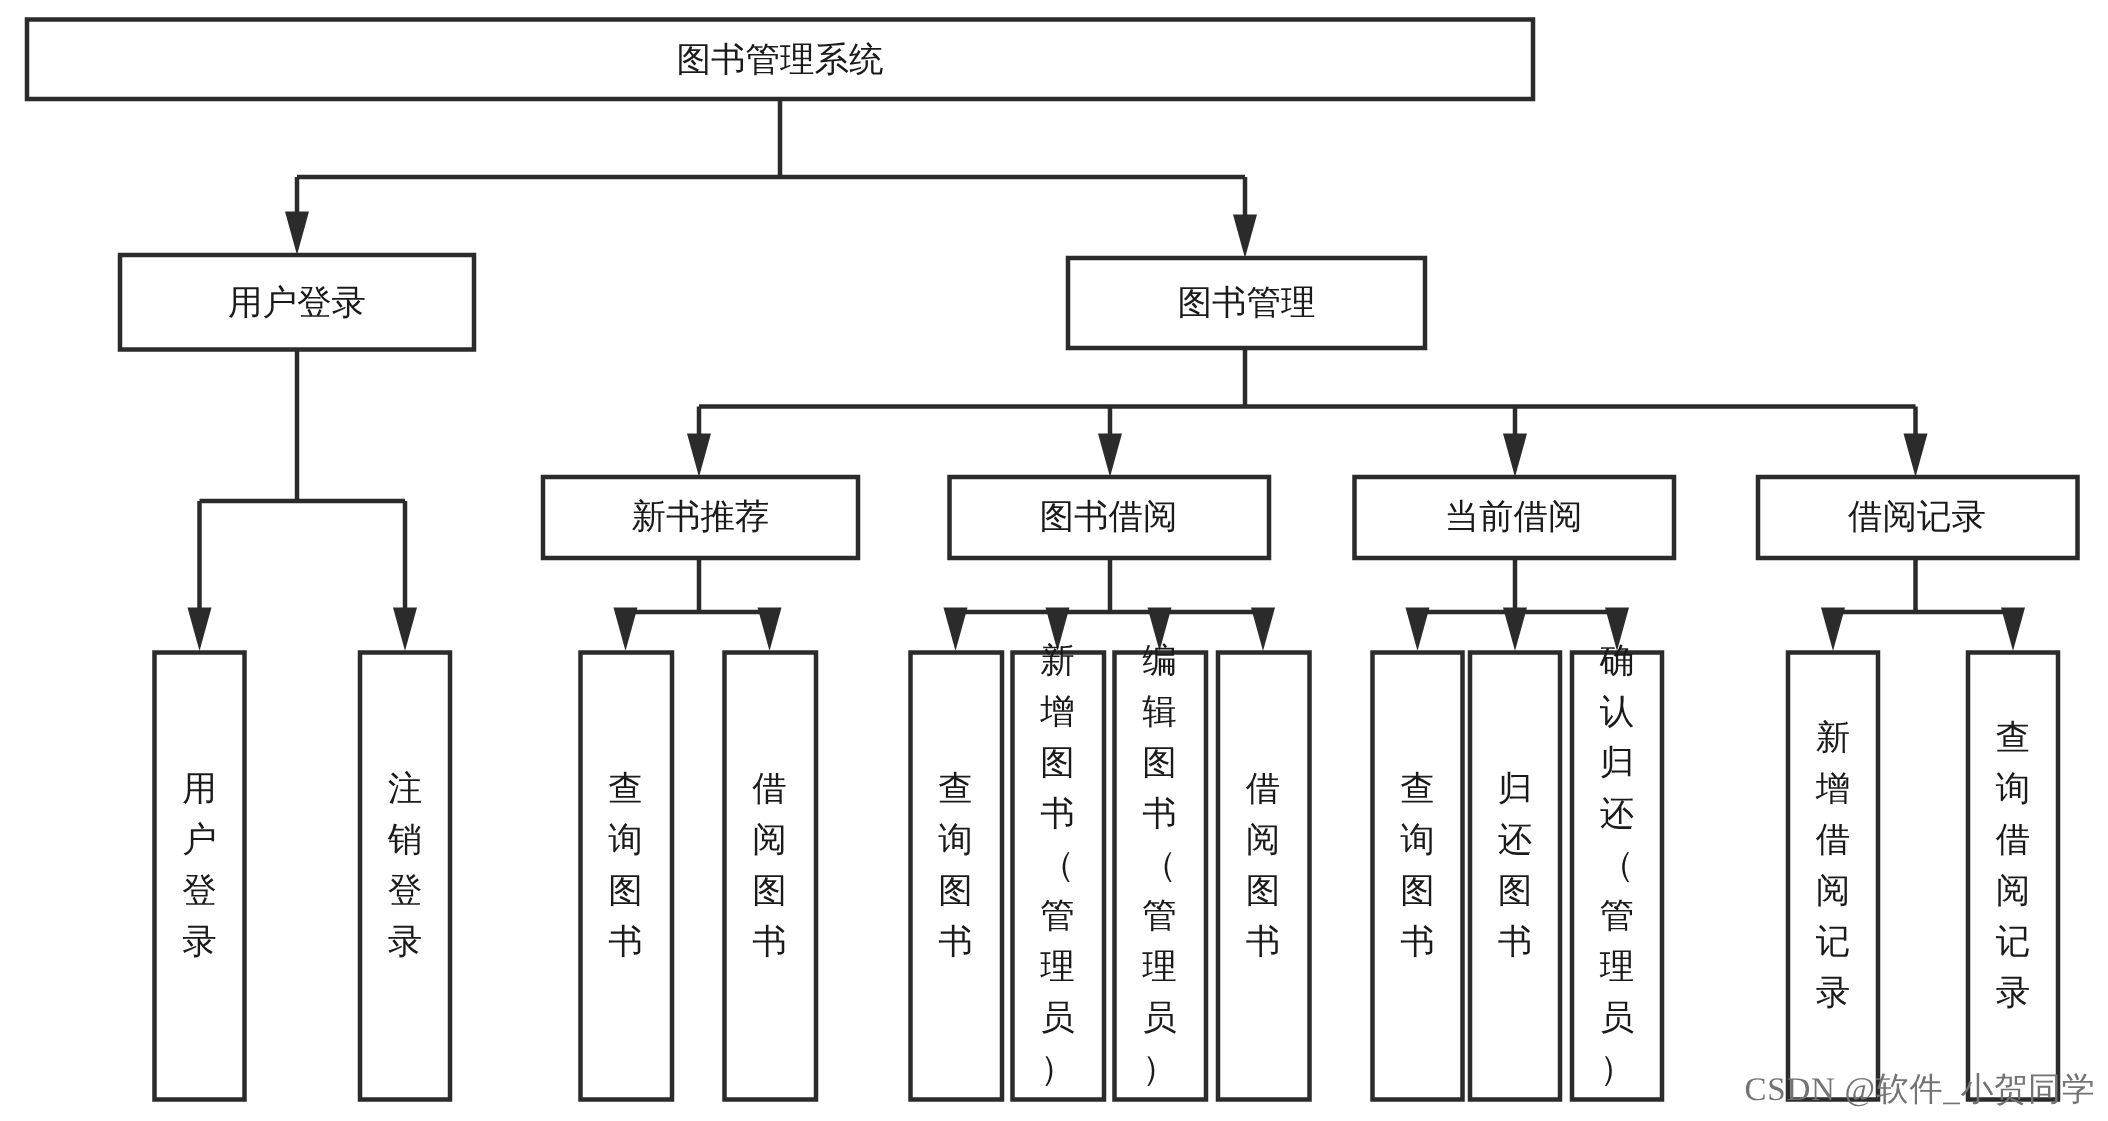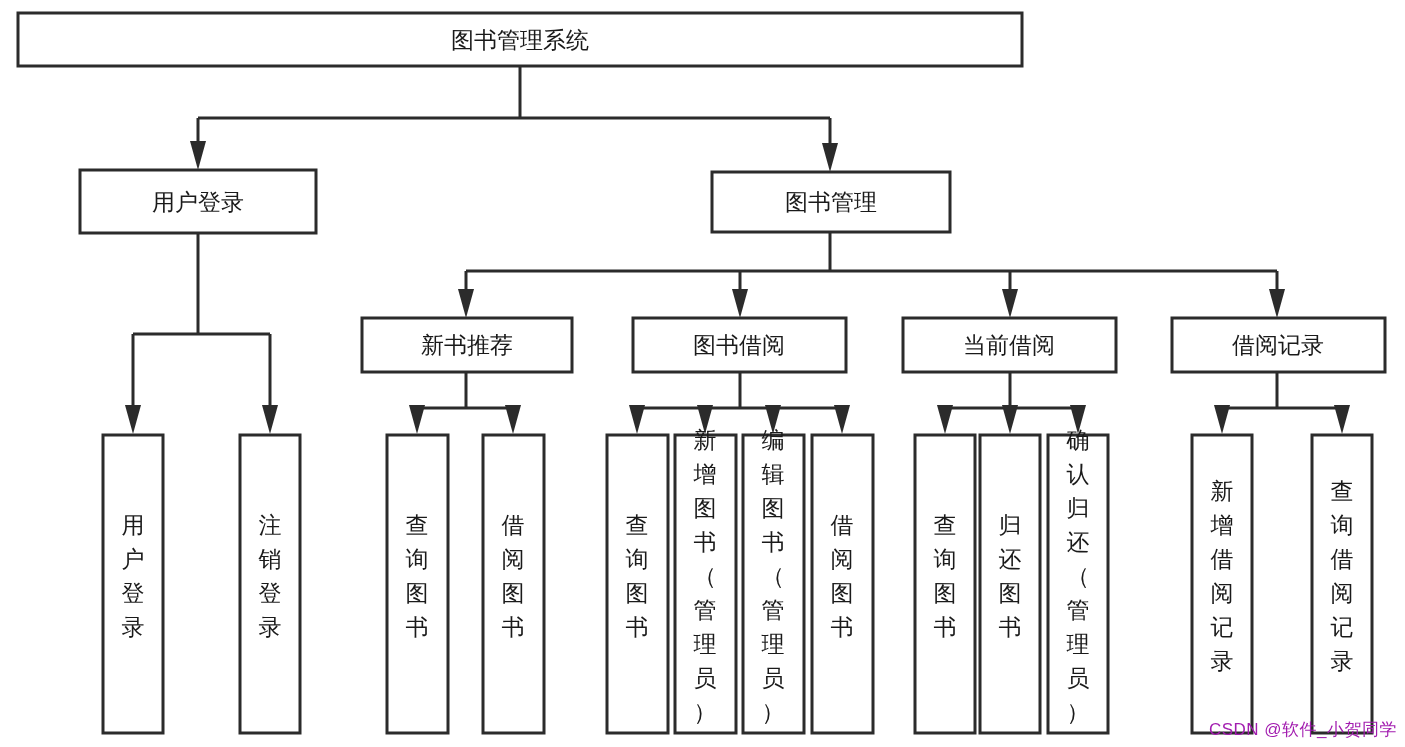--- a/index.html
+++ b/index.html
@@ -47,23 +47,23 @@
     stroke-linecap: butt;
   }
   .edge-arrow {
     fill: #2b2b2b;
     stroke: none;
   }
   .watermark-text {
     position: absolute;
     right: 8px;
     bottom: 6px;
-    color: #a21caf;
-    font-size: 17px;
-    font-family: Liberation Sans, sans-serif;
+    color: #737373;
+    font-size: 22px;
+    font-family: Liberation Serif, serif;
     white-space: nowrap;
     letter-spacing: 0.5px;
   }
 </style>
 </head>
 <body>
 
 <svg id="diagram" viewBox="0 0 1405 747" xmlns="http://www.w3.org/2000/svg">
 
   <g>

